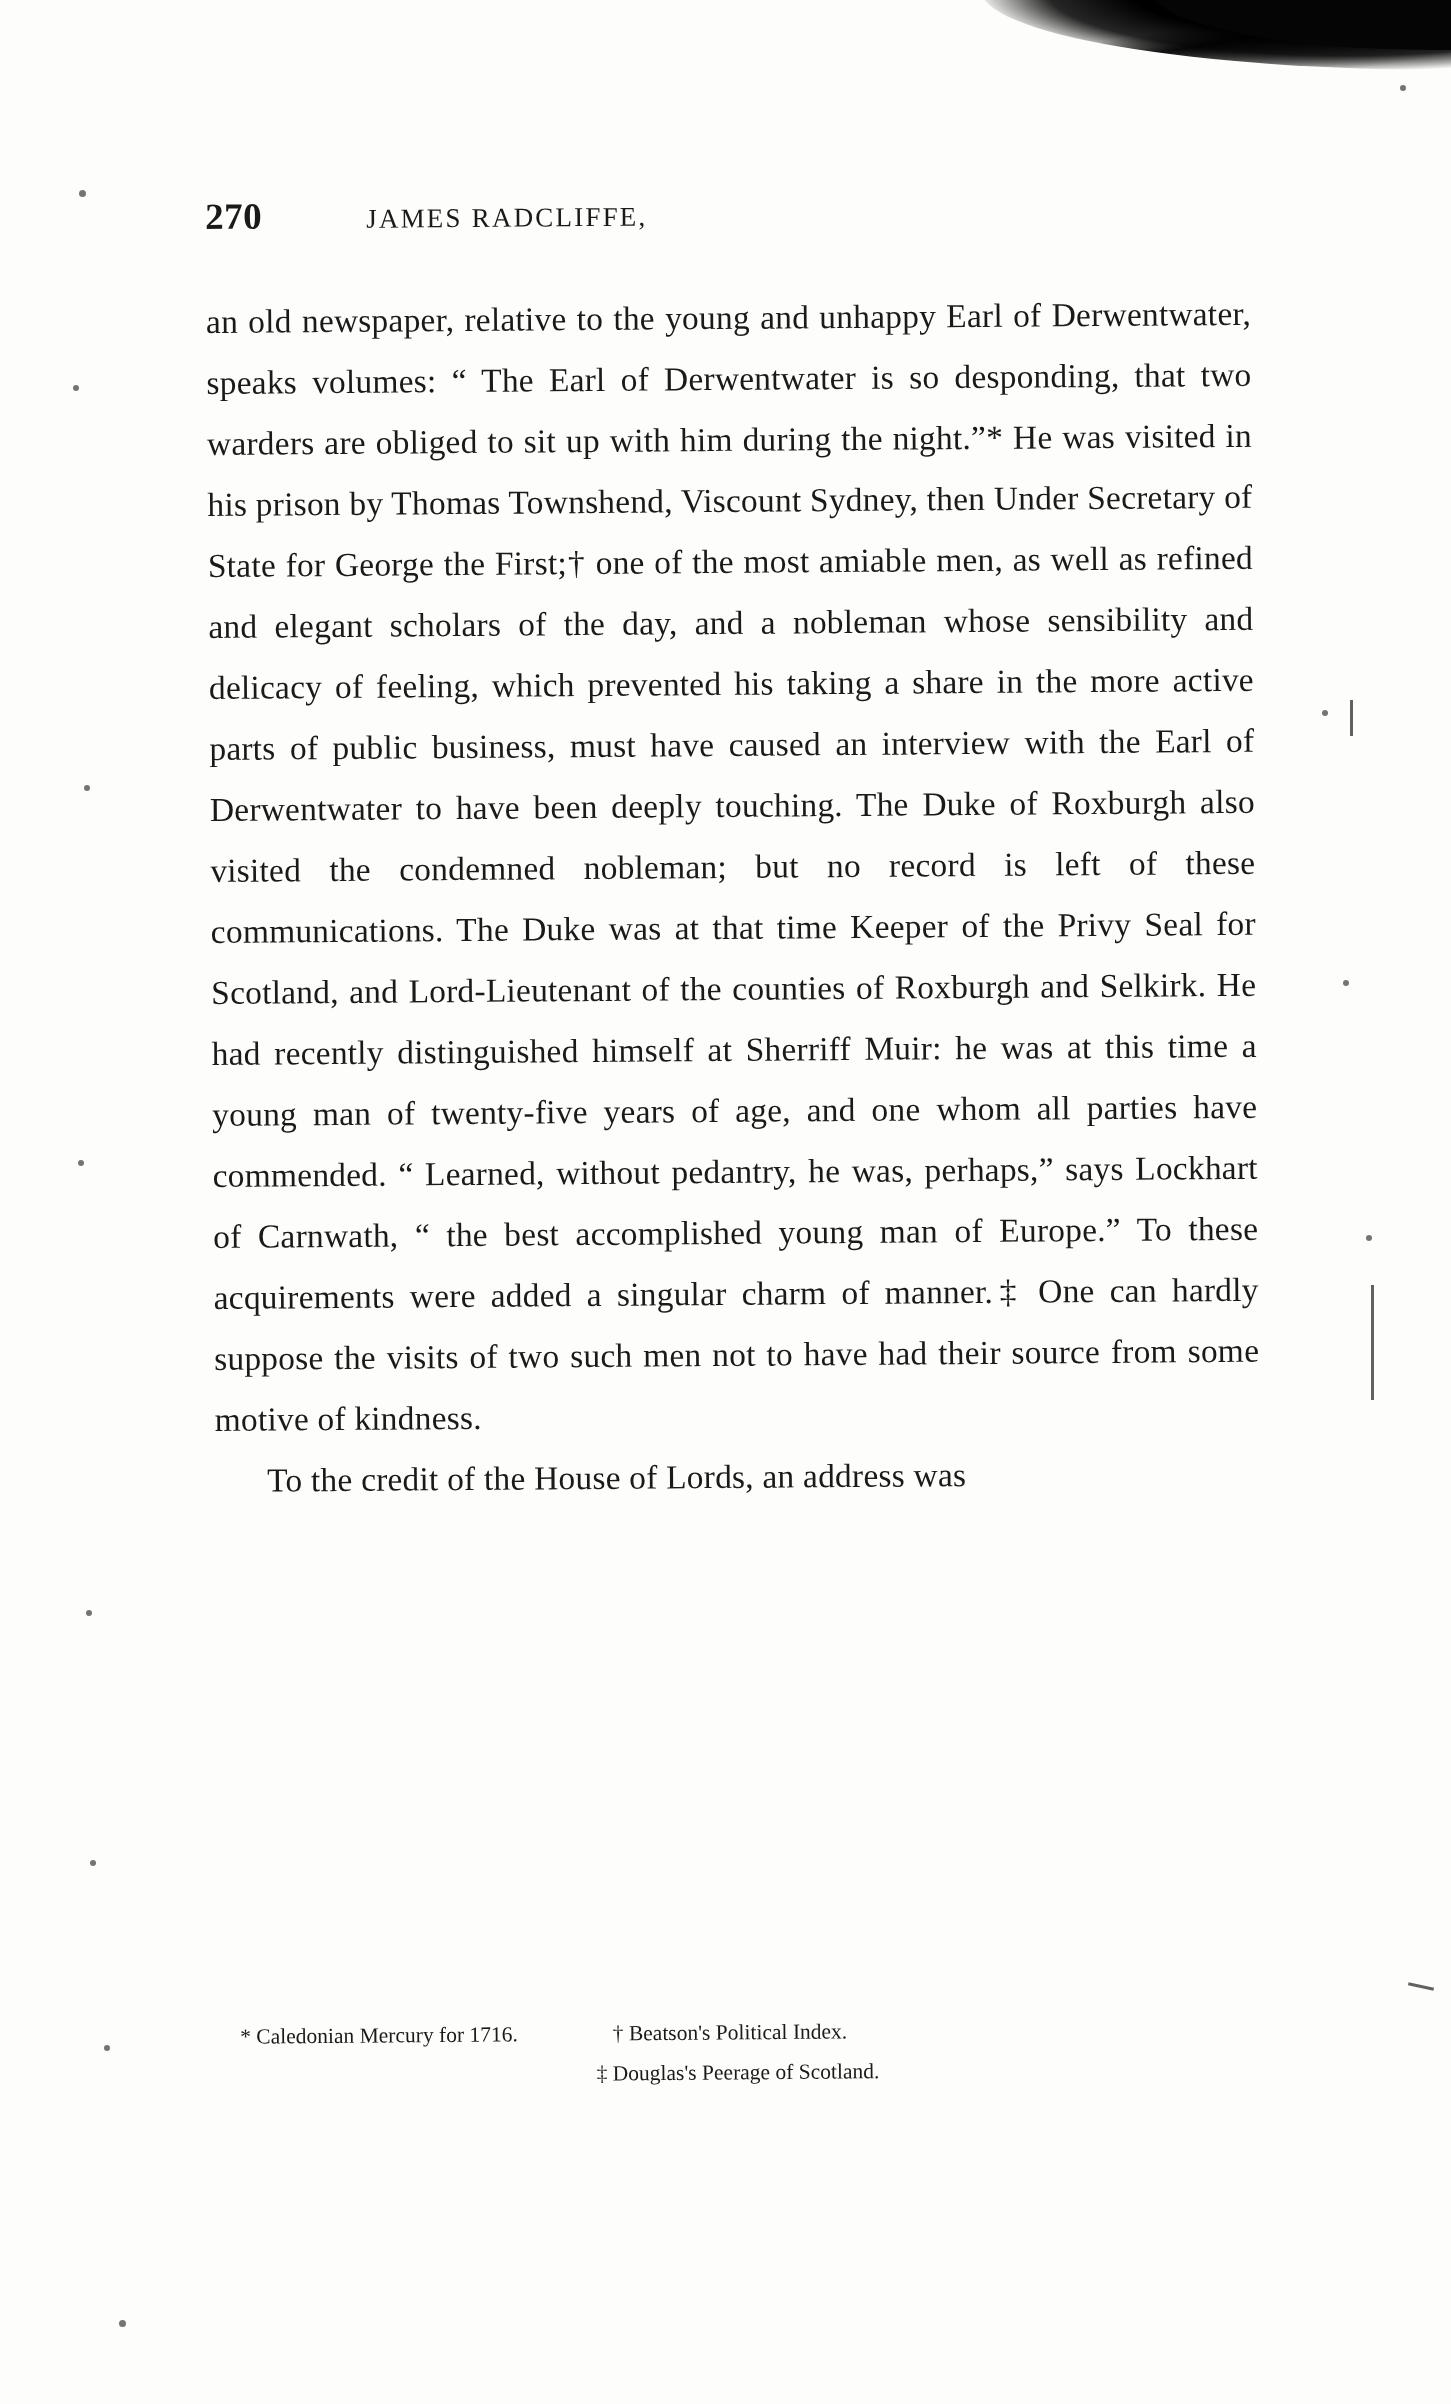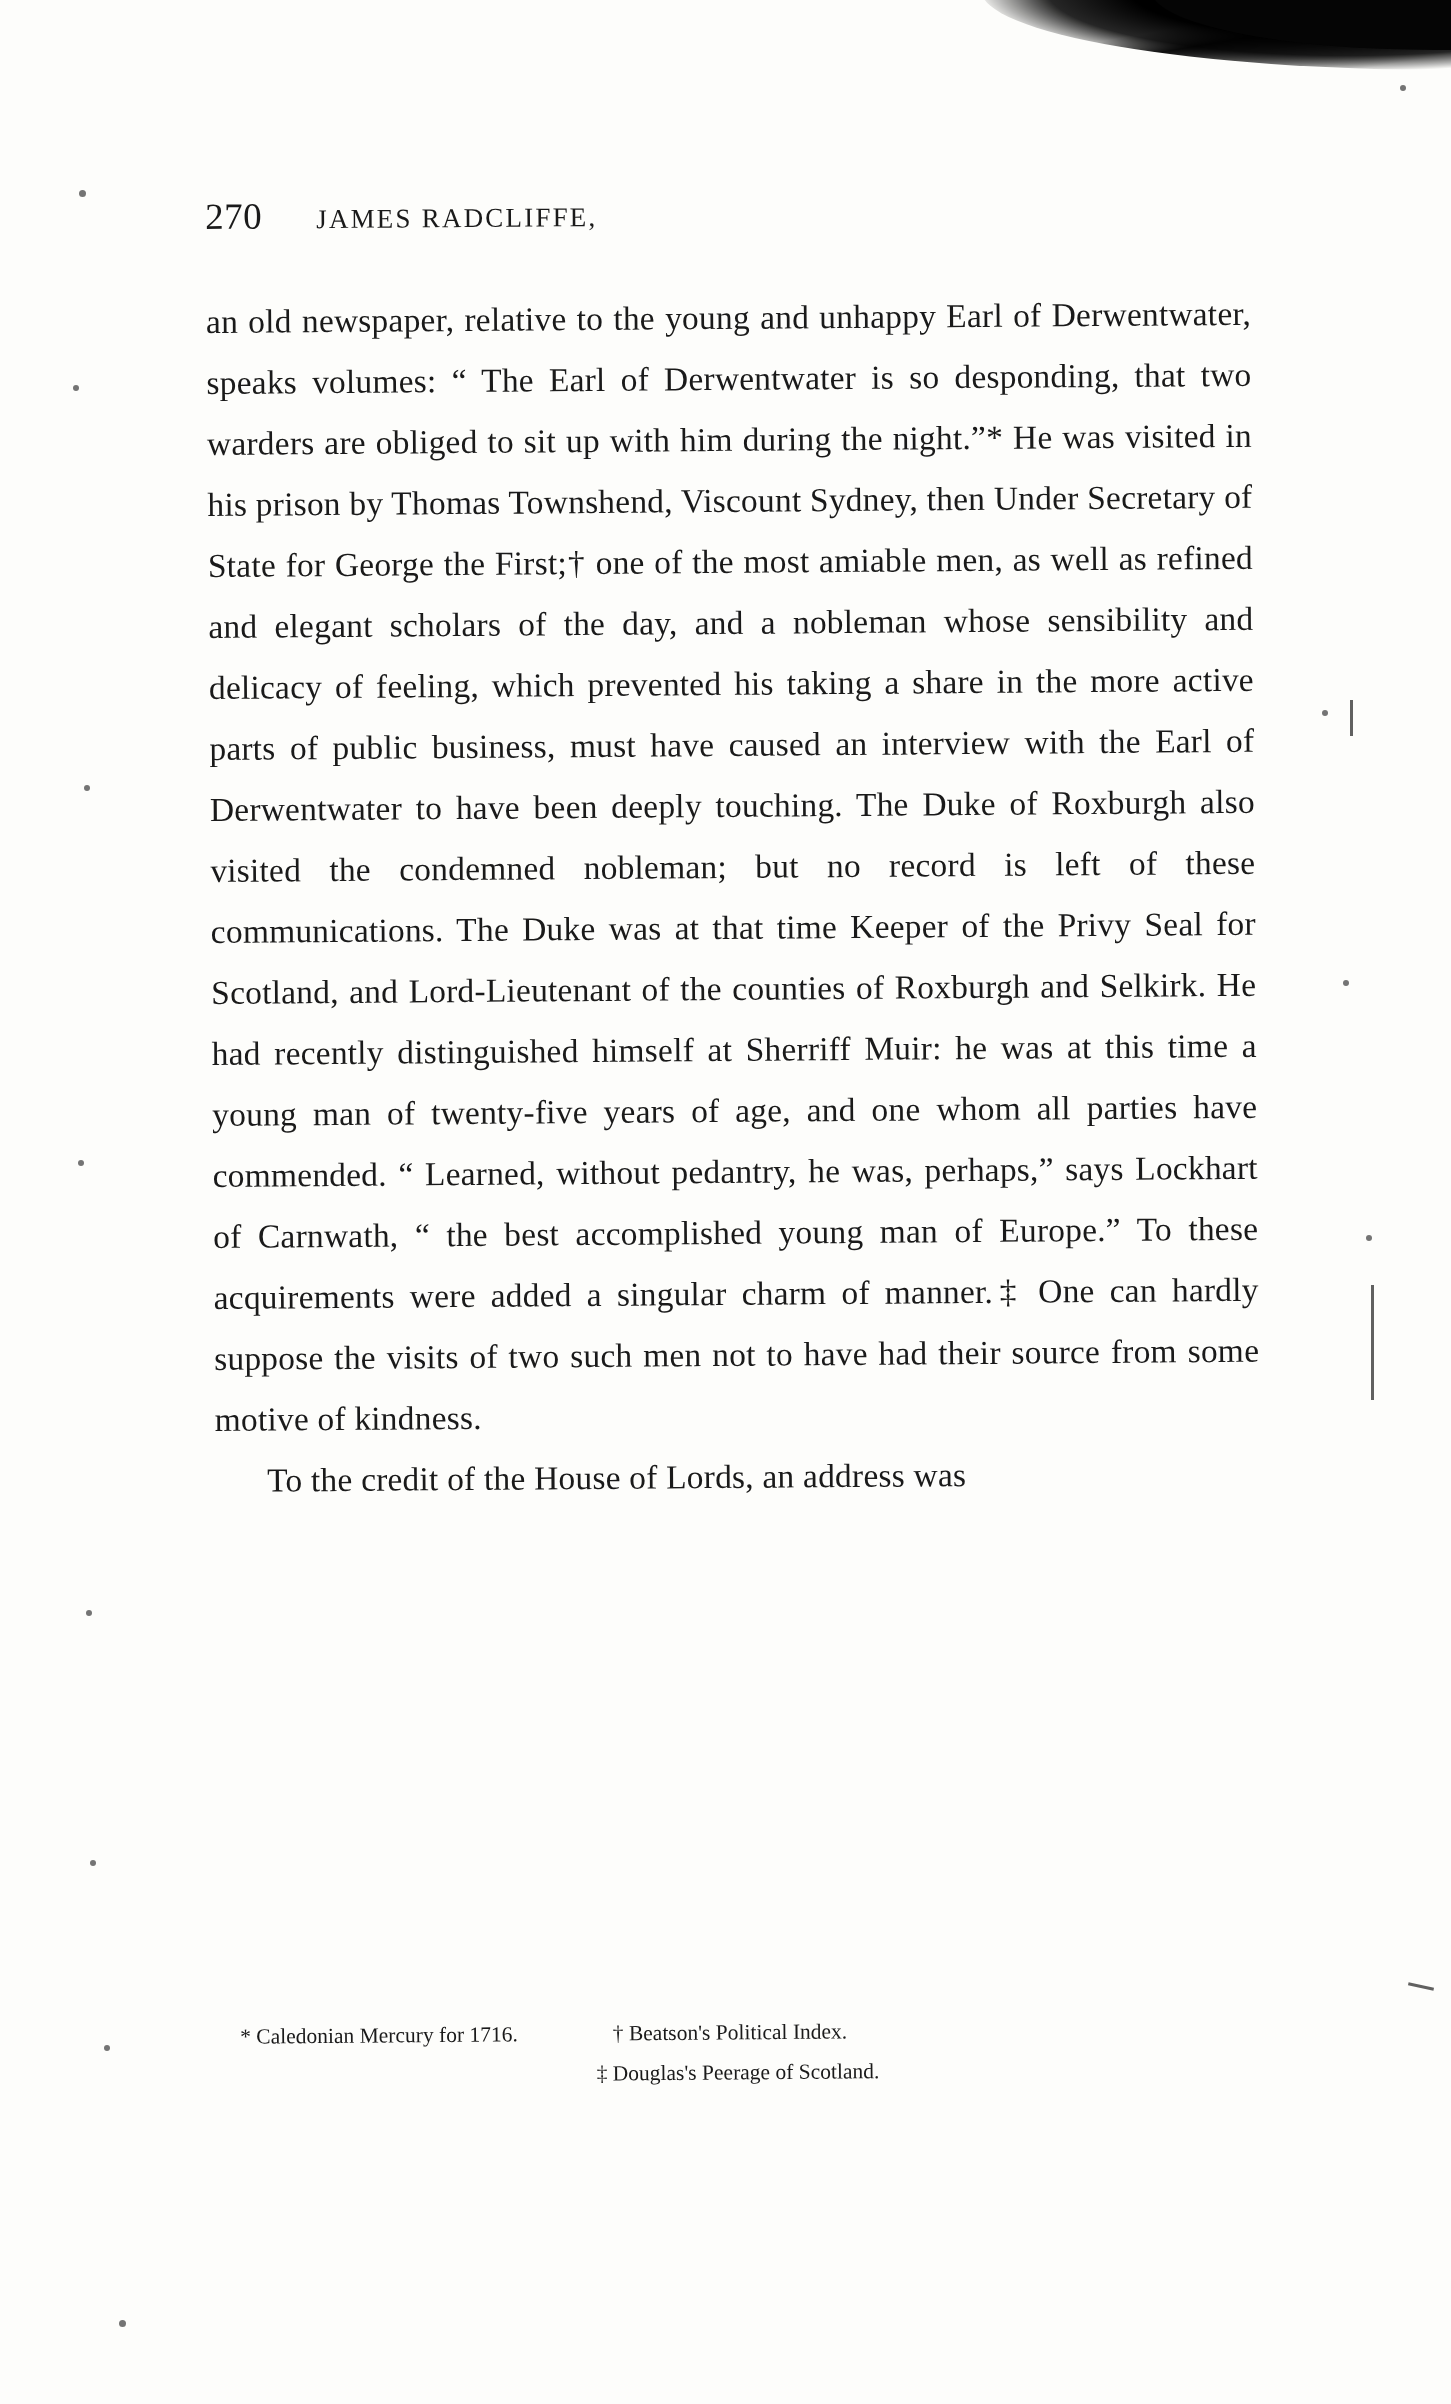--- a/index.html
+++ b/index.html
@@ -67,23 +67,23 @@
     width: 1045px;
   }
 
   .header-row {
     display: flex;
     align-items: baseline;
     height: 60px;
   }
   .folio {
     font-size: 37px;
-    font-weight: normal;
+    font-weight: bold;
     letter-spacing: 0.5px;
-    margin-right: 54px;
+    margin-right: 104px;
   }
   .running-head {
     font-size: 27px;
     letter-spacing: 2.2px;
     font-variant: small-caps;
     text-transform: uppercase;
   }
 
   .body-text {
     margin-top: 36px;

